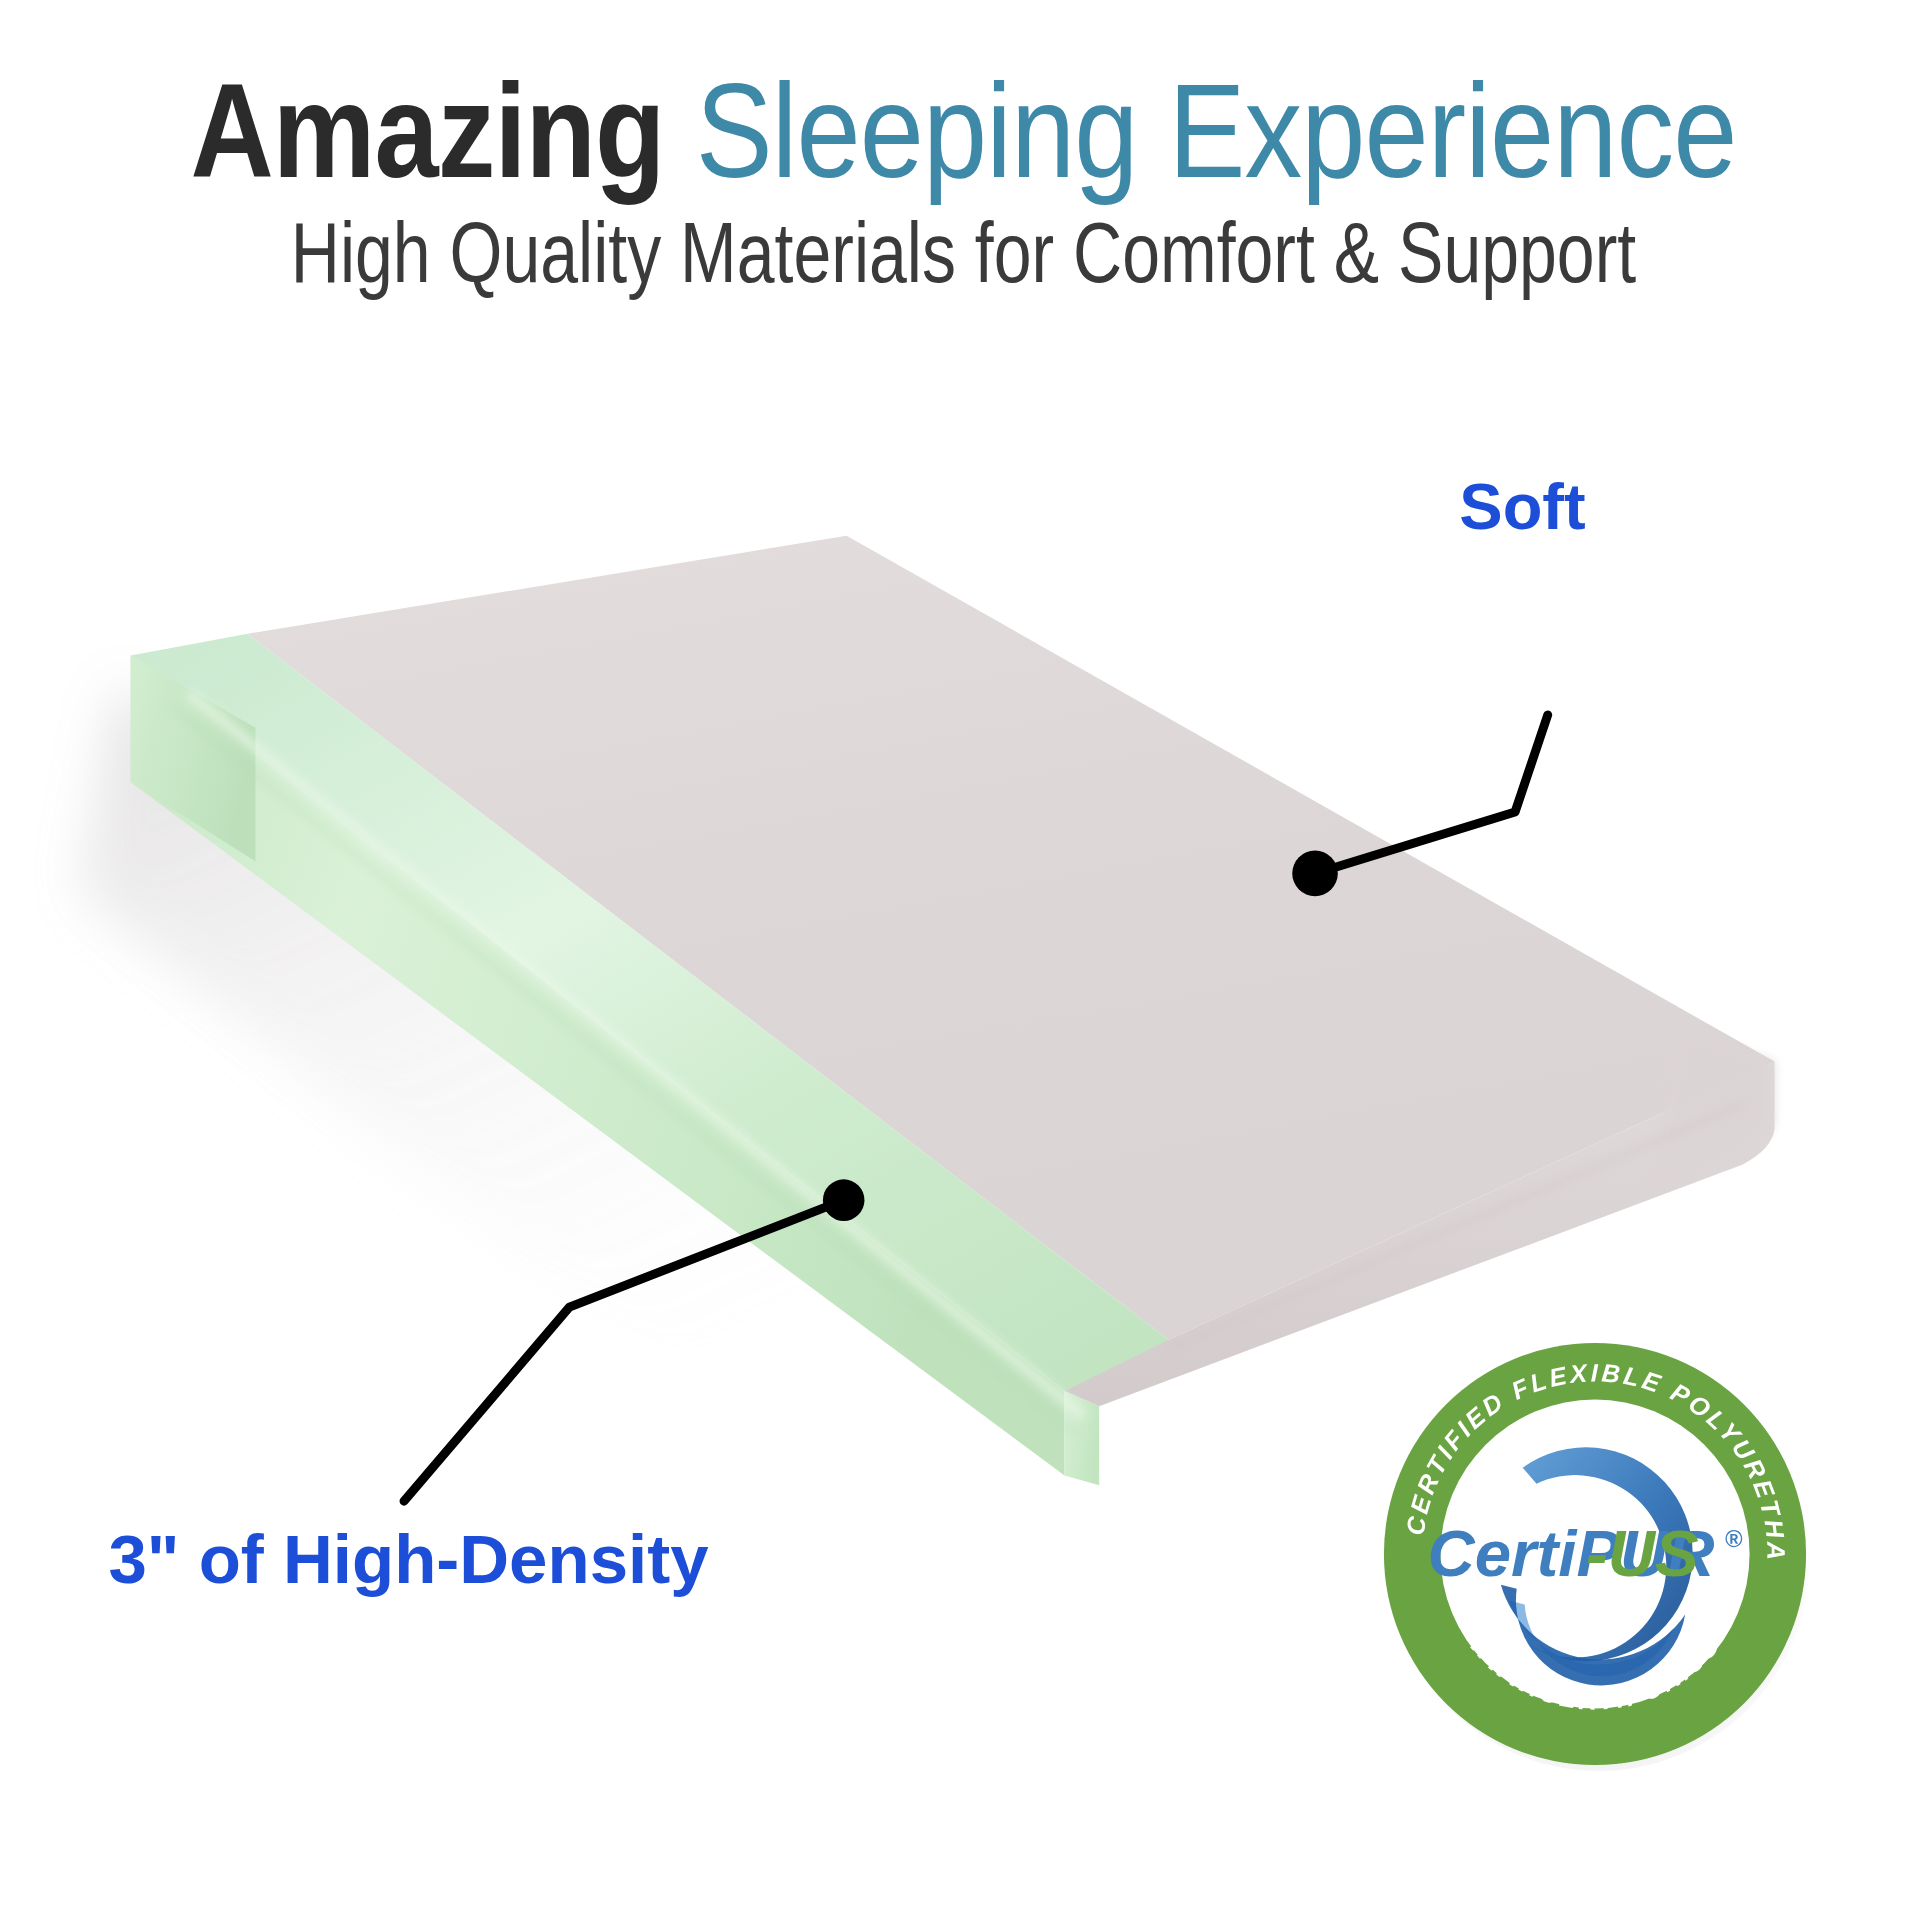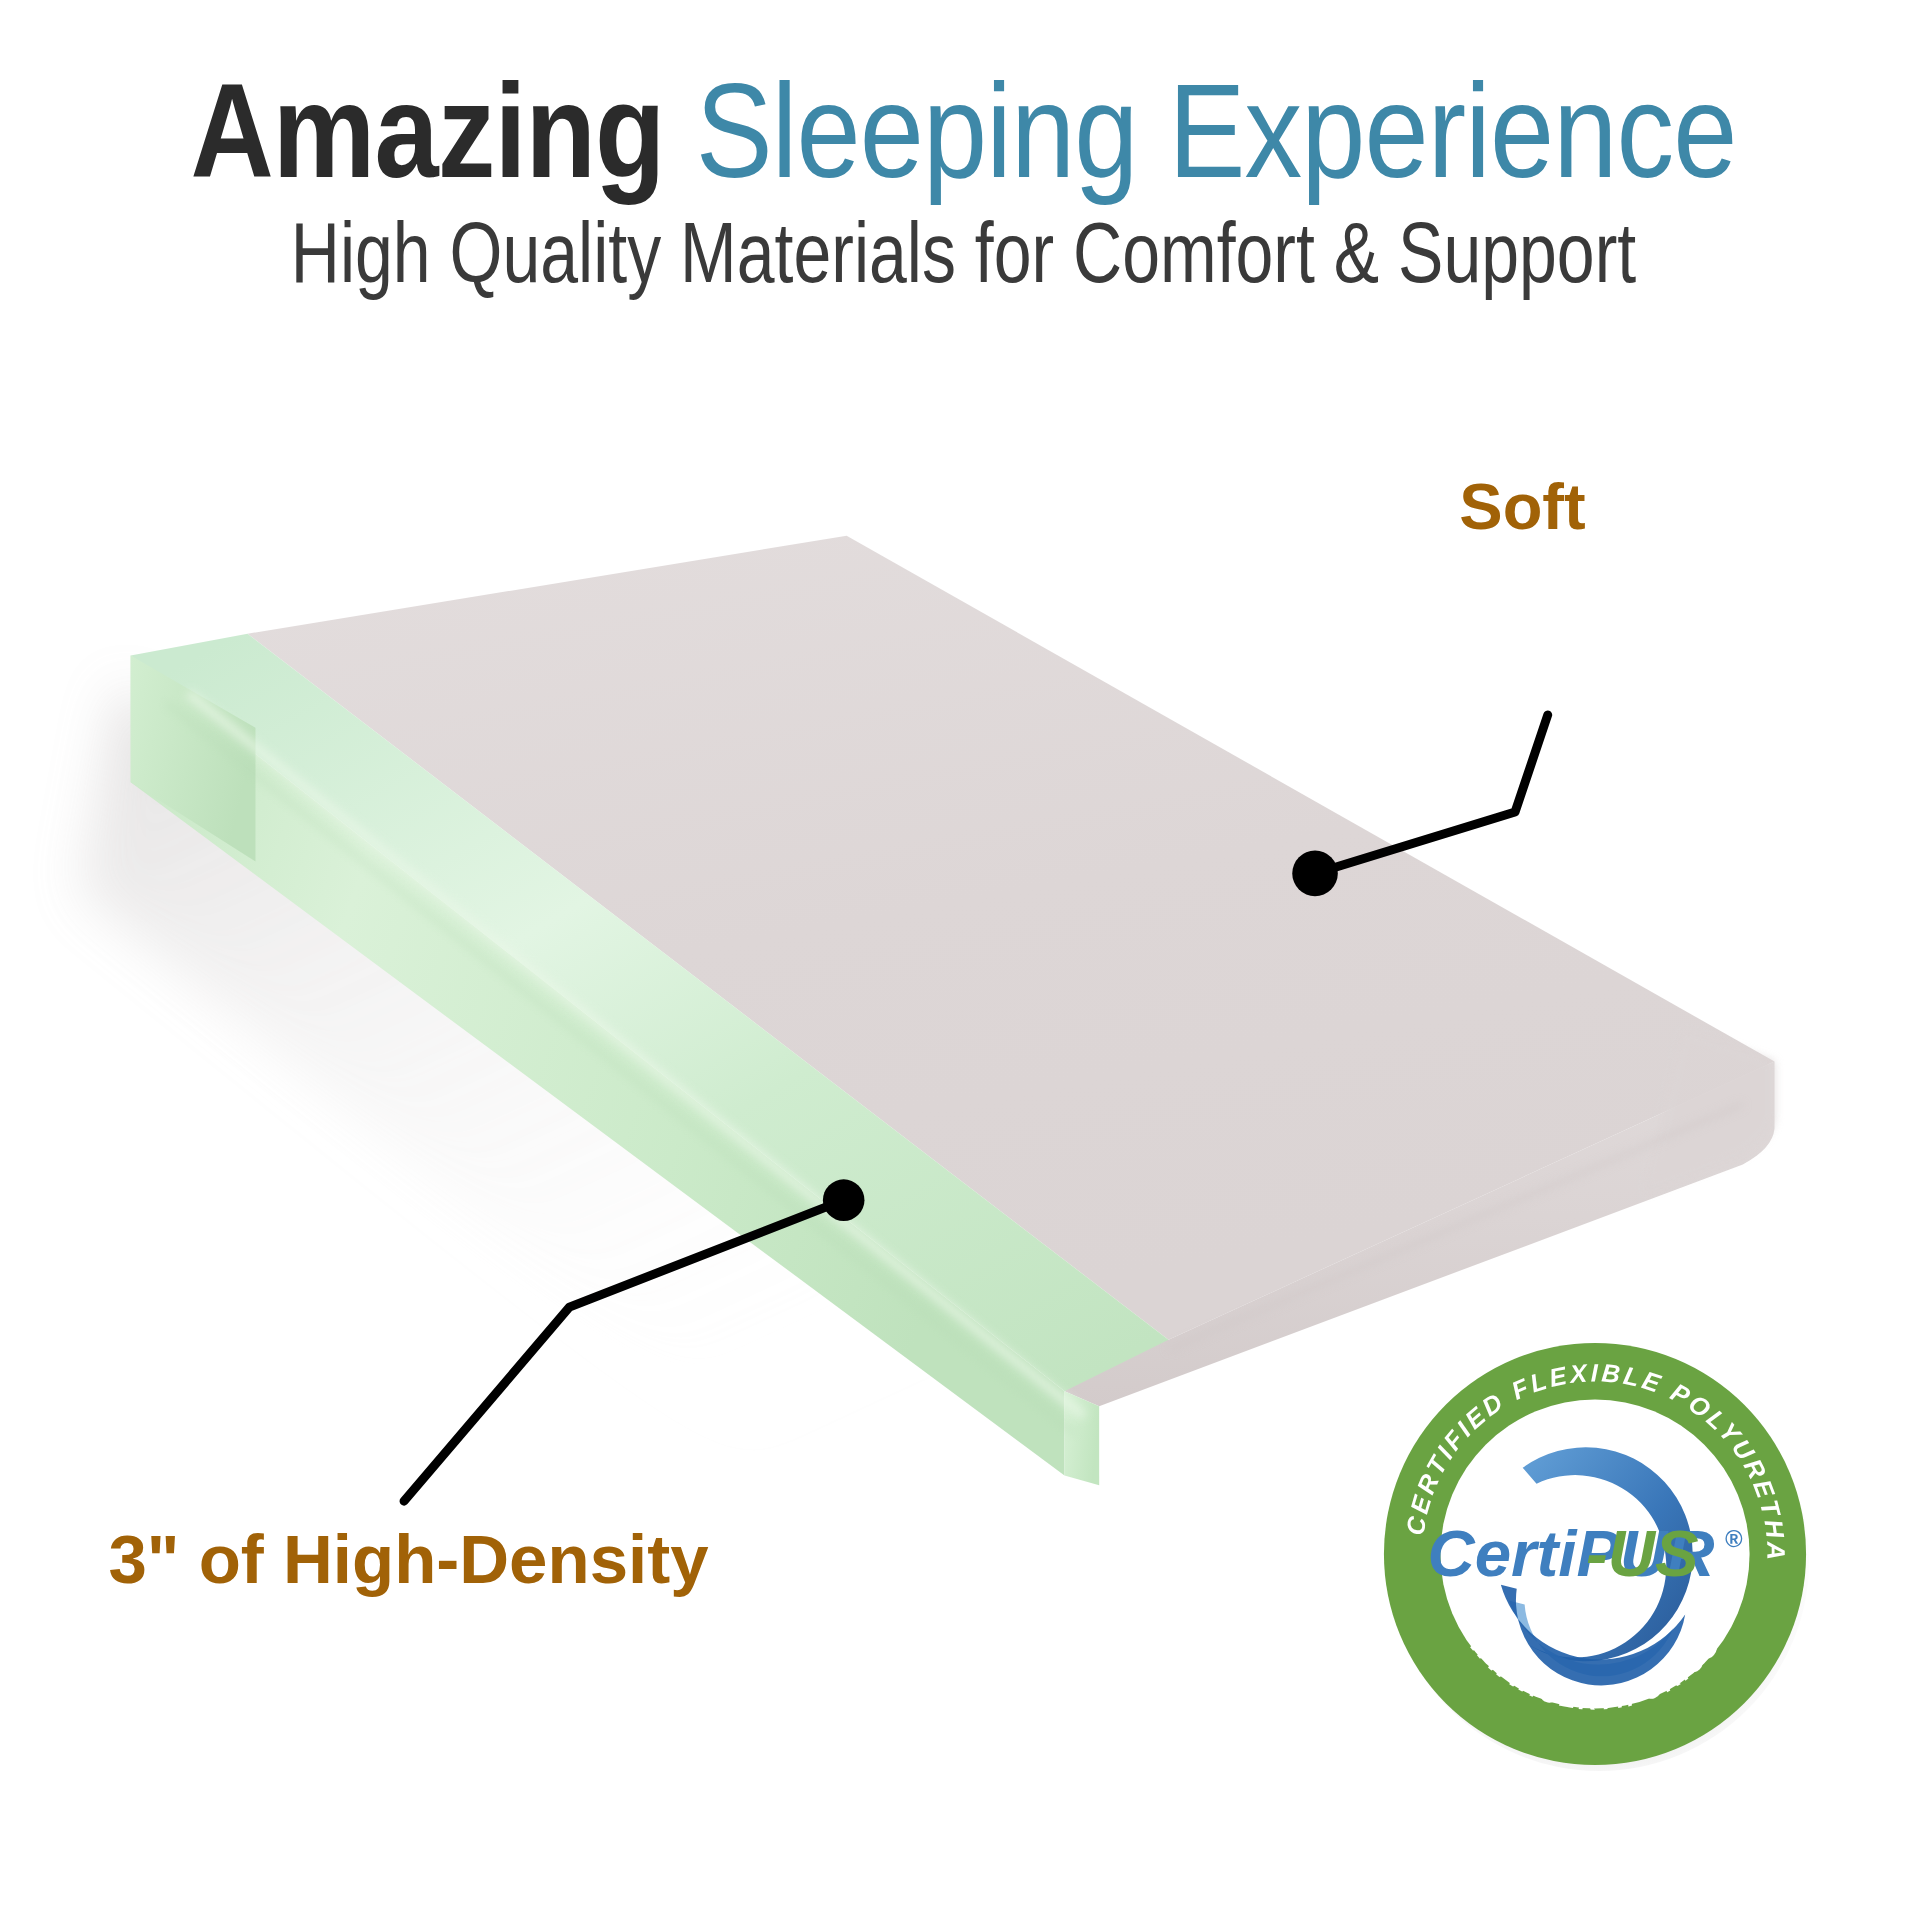--- a/index.html
+++ b/index.html
@@ -57,21 +57,21 @@
     color: #3a3a3a;
     white-space: nowrap;
     transform: scaleX(0.80);
     transform-origin: center top;
   }
 
   
   .callout {
     position: absolute;
     font-weight: 700;
-    color: #a16207;
+    color: #1d4ed8;
     text-align: center;
     line-height: 1.06;
     white-space: nowrap;
   }
   .callout .line {
     display: block;
   }
   #callout-cover {
     left: 1176px;
     top: 473px;

